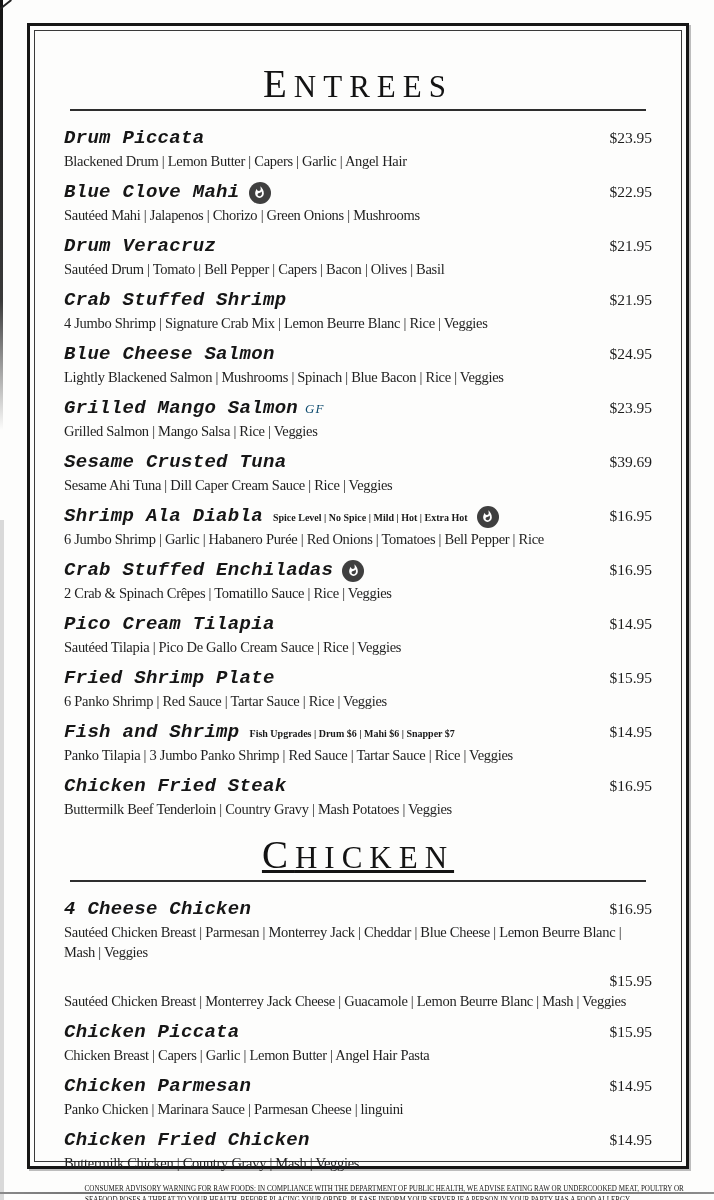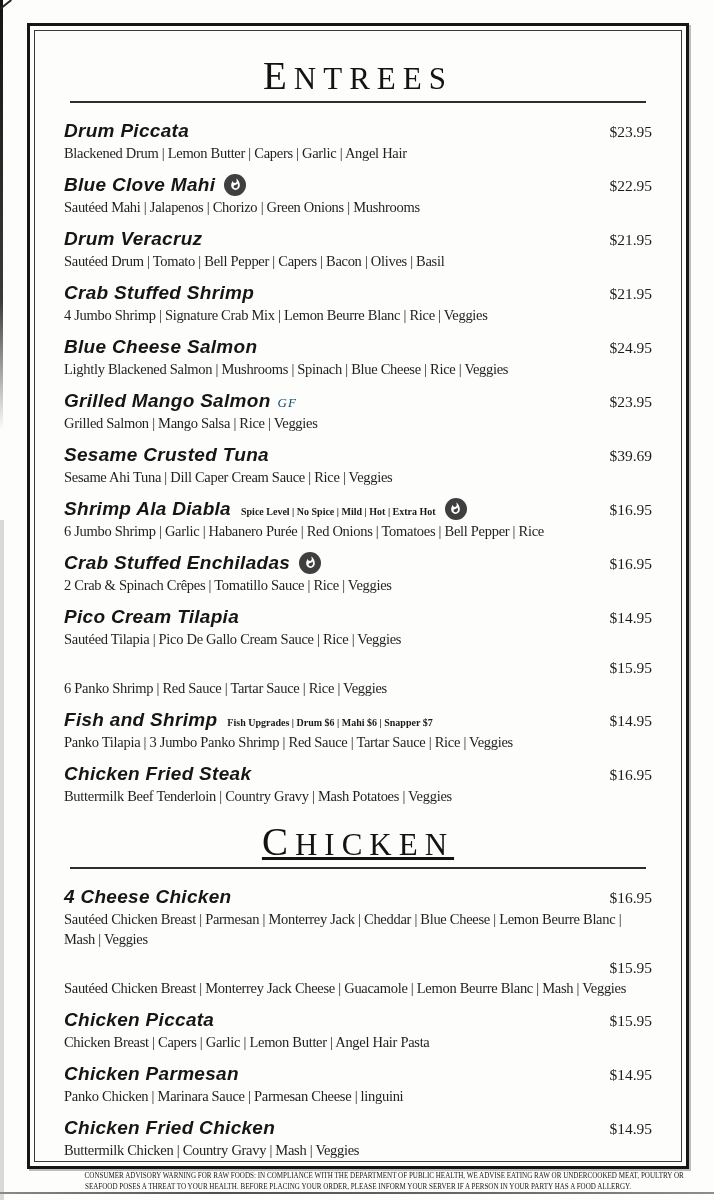--- a/index.html
+++ b/index.html
@@ -40,21 +40,21 @@
     border: 3px solid #161616;
     box-shadow: 2px 2px 0 rgba(0,0,0,0.25);
   }
   .frame-inner {
     position: absolute; inset: 4px;
     border: 1px solid #3a3a3a;
   }
 
   .content {
     position: absolute; inset: 1px;
-    padding: 4px 28px;
+    padding: 12px 28px;
     display: flex; flex-direction: column;
     box-sizing: border-box;
   }
 
   
   .section-title {
     margin: 0; text-align: center;
     font-family: "Liberation Serif", serif;
     font-weight: 400; font-size: 31px; line-height: 40px;
     letter-spacing: 7px; text-transform: uppercase; color: #131313;
@@ -64,21 +64,21 @@
   .section-title.second { margin-top: 6px; text-decoration: underline; }
   .section-rule {
     border: none; border-top: 2px solid #2e2e2e;
     margin: 2px 6px 16px 6px;
   }
 
   
   .item { margin-bottom: 10px; }
   .item-head { display: flex; align-items: baseline; }
   .item-name {
-    font-family: Liberation Sans, sans-serif;
+    font-family: Liberation Mono, monospace;
     font-style: italic; font-weight: bold;
     font-size: 19px; line-height: 23px; letter-spacing: 0.3px;
     color: #161616; white-space: nowrap;
   }
   .item-tag {
     font-family: "Liberation Serif", serif;
     font-style: italic; font-size: 13px; letter-spacing: 1px;
     margin-left: 7px; color: #0c4a6e;
   }
   .item-sublabel {
@@ -163,21 +163,21 @@
       <span class="item-price">$21.95</span>
     </div>
     <div class="item-desc">4 Jumbo Shrimp | Signature Crab Mix | Lemon Beurre Blanc | Rice | Veggies</div>
   </div>
 
   <div class="item">
     <div class="item-head">
       <span class="item-name">Blue Cheese Salmon</span>
       <span class="item-price">$24.95</span>
     </div>
-    <div class="item-desc">Lightly Blackened Salmon | Mushrooms | Spinach | Blue Cheese | Rice | Veggies</div>
+    <div class="item-desc">Lightly Blackened Salmon | Mushrooms | Spinach | Blue Bacon | Rice | Veggies</div>
   </div>
 
   <div class="item">
     <div class="item-head">
       <span class="item-name">Grilled Mango Salmon</span>
       <span class="item-tag">GF</span>
       <span class="item-price">$23.95</span>
     </div>
     <div class="item-desc">Grilled Salmon | Mango Salsa | Rice | Veggies</div>
   </div>
@@ -220,20 +220,21 @@
   <div class="item">
     <div class="item-head">
       <span class="item-name">Pico Cream Tilapia</span>
       <span class="item-price">$14.95</span>
     </div>
     <div class="item-desc">Sautéed Tilapia | Pico De Gallo Cream Sauce | Rice | Veggies</div>
   </div>
 
   <div class="item">
     <div class="item-head">
+      <span class="item-name">Fried Shrimp Plate</span>
       <span class="item-price">$15.95</span>
     </div>
     <div class="item-desc">6 Panko Shrimp | Red Sauce | Tartar Sauce | Rice | Veggies</div>
   </div>
 
   <div class="item">
     <div class="item-head">
       <span class="item-name">Fish and Shrimp</span>
       <span class="item-sublabel">Fish Upgrades | Drum $6 | Mahi $6 | Snapper $7</span>
       <span class="item-price">$14.95</span>

